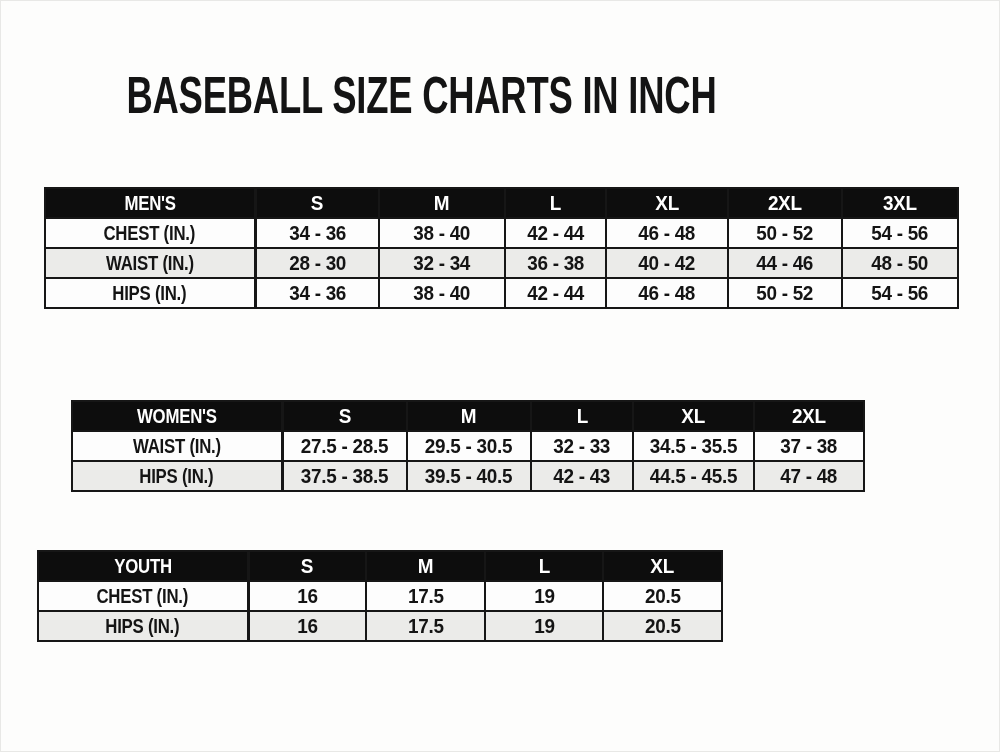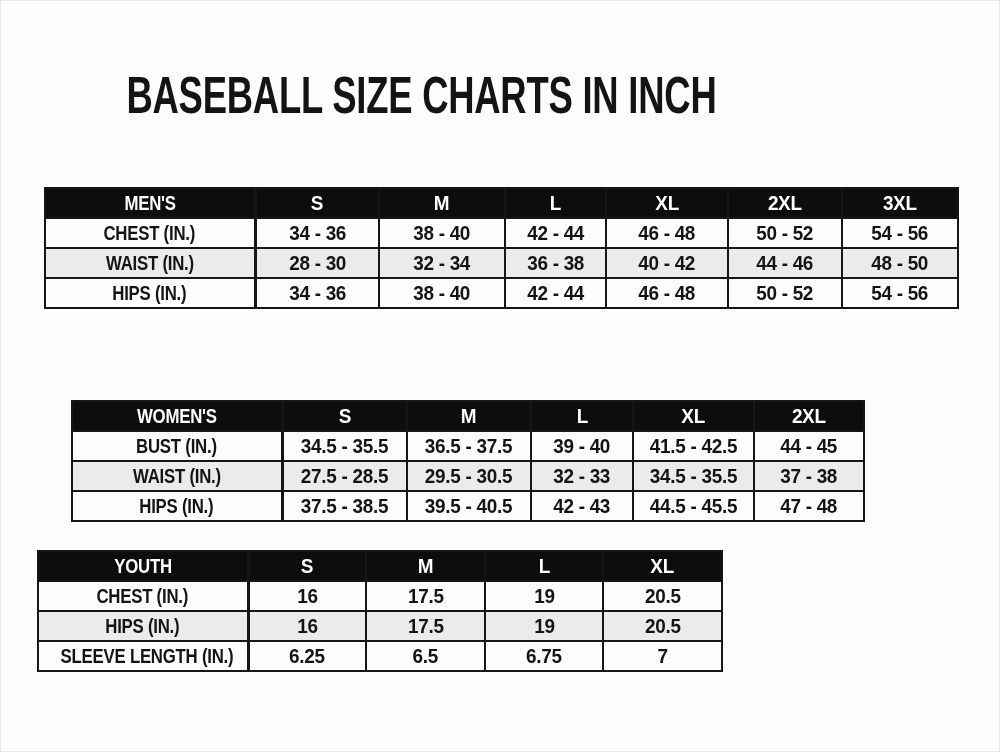--- a/index.html
+++ b/index.html
@@ -145,28 +145,20 @@
         <th><span class="ct lbl">WOMEN'S</span></th>
         <th><span class="ct">S</span></th>
         <th><span class="ct">M</span></th>
         <th><span class="ct">L</span></th>
         <th><span class="ct">XL</span></th>
         <th><span class="ct">2XL</span></th>
       </tr>
     </thead>
     <tbody>
       <tr>
-        <td><span class="ct lbl">BUST (IN.)</span></td>
-        <td><span class="ct">34.5 - 35.5</span></td>
-        <td><span class="ct">36.5 - 37.5</span></td>
-        <td><span class="ct">39 - 40</span></td>
-        <td><span class="ct">41.5 - 42.5</span></td>
-        <td><span class="ct">44 - 45</span></td>
-      </tr>
-      <tr>
         <td><span class="ct lbl">WAIST (IN.)</span></td>
         <td><span class="ct">27.5 - 28.5</span></td>
         <td><span class="ct">29.5 - 30.5</span></td>
         <td><span class="ct">32 - 33</span></td>
         <td><span class="ct">34.5 - 35.5</span></td>
         <td><span class="ct">37 - 38</span></td>
       </tr>
       <tr>
         <td><span class="ct lbl">HIPS (IN.)</span></td>
         <td><span class="ct">37.5 - 38.5</span></td>
@@ -203,21 +195,14 @@
         <td><span class="ct">19</span></td>
         <td><span class="ct">20.5</span></td>
       </tr>
       <tr>
         <td><span class="ct lbl">HIPS (IN.)</span></td>
         <td><span class="ct">16</span></td>
         <td><span class="ct">17.5</span></td>
         <td><span class="ct">19</span></td>
         <td><span class="ct">20.5</span></td>
       </tr>
-      <tr>
-        <td><span class="ct lbl">SLEEVE LENGTH (IN.)</span></td>
-        <td><span class="ct">6.25</span></td>
-        <td><span class="ct">6.5</span></td>
-        <td><span class="ct">6.75</span></td>
-        <td><span class="ct">7</span></td>
-      </tr>
     </tbody>
   </table>
 
 </body></html>

